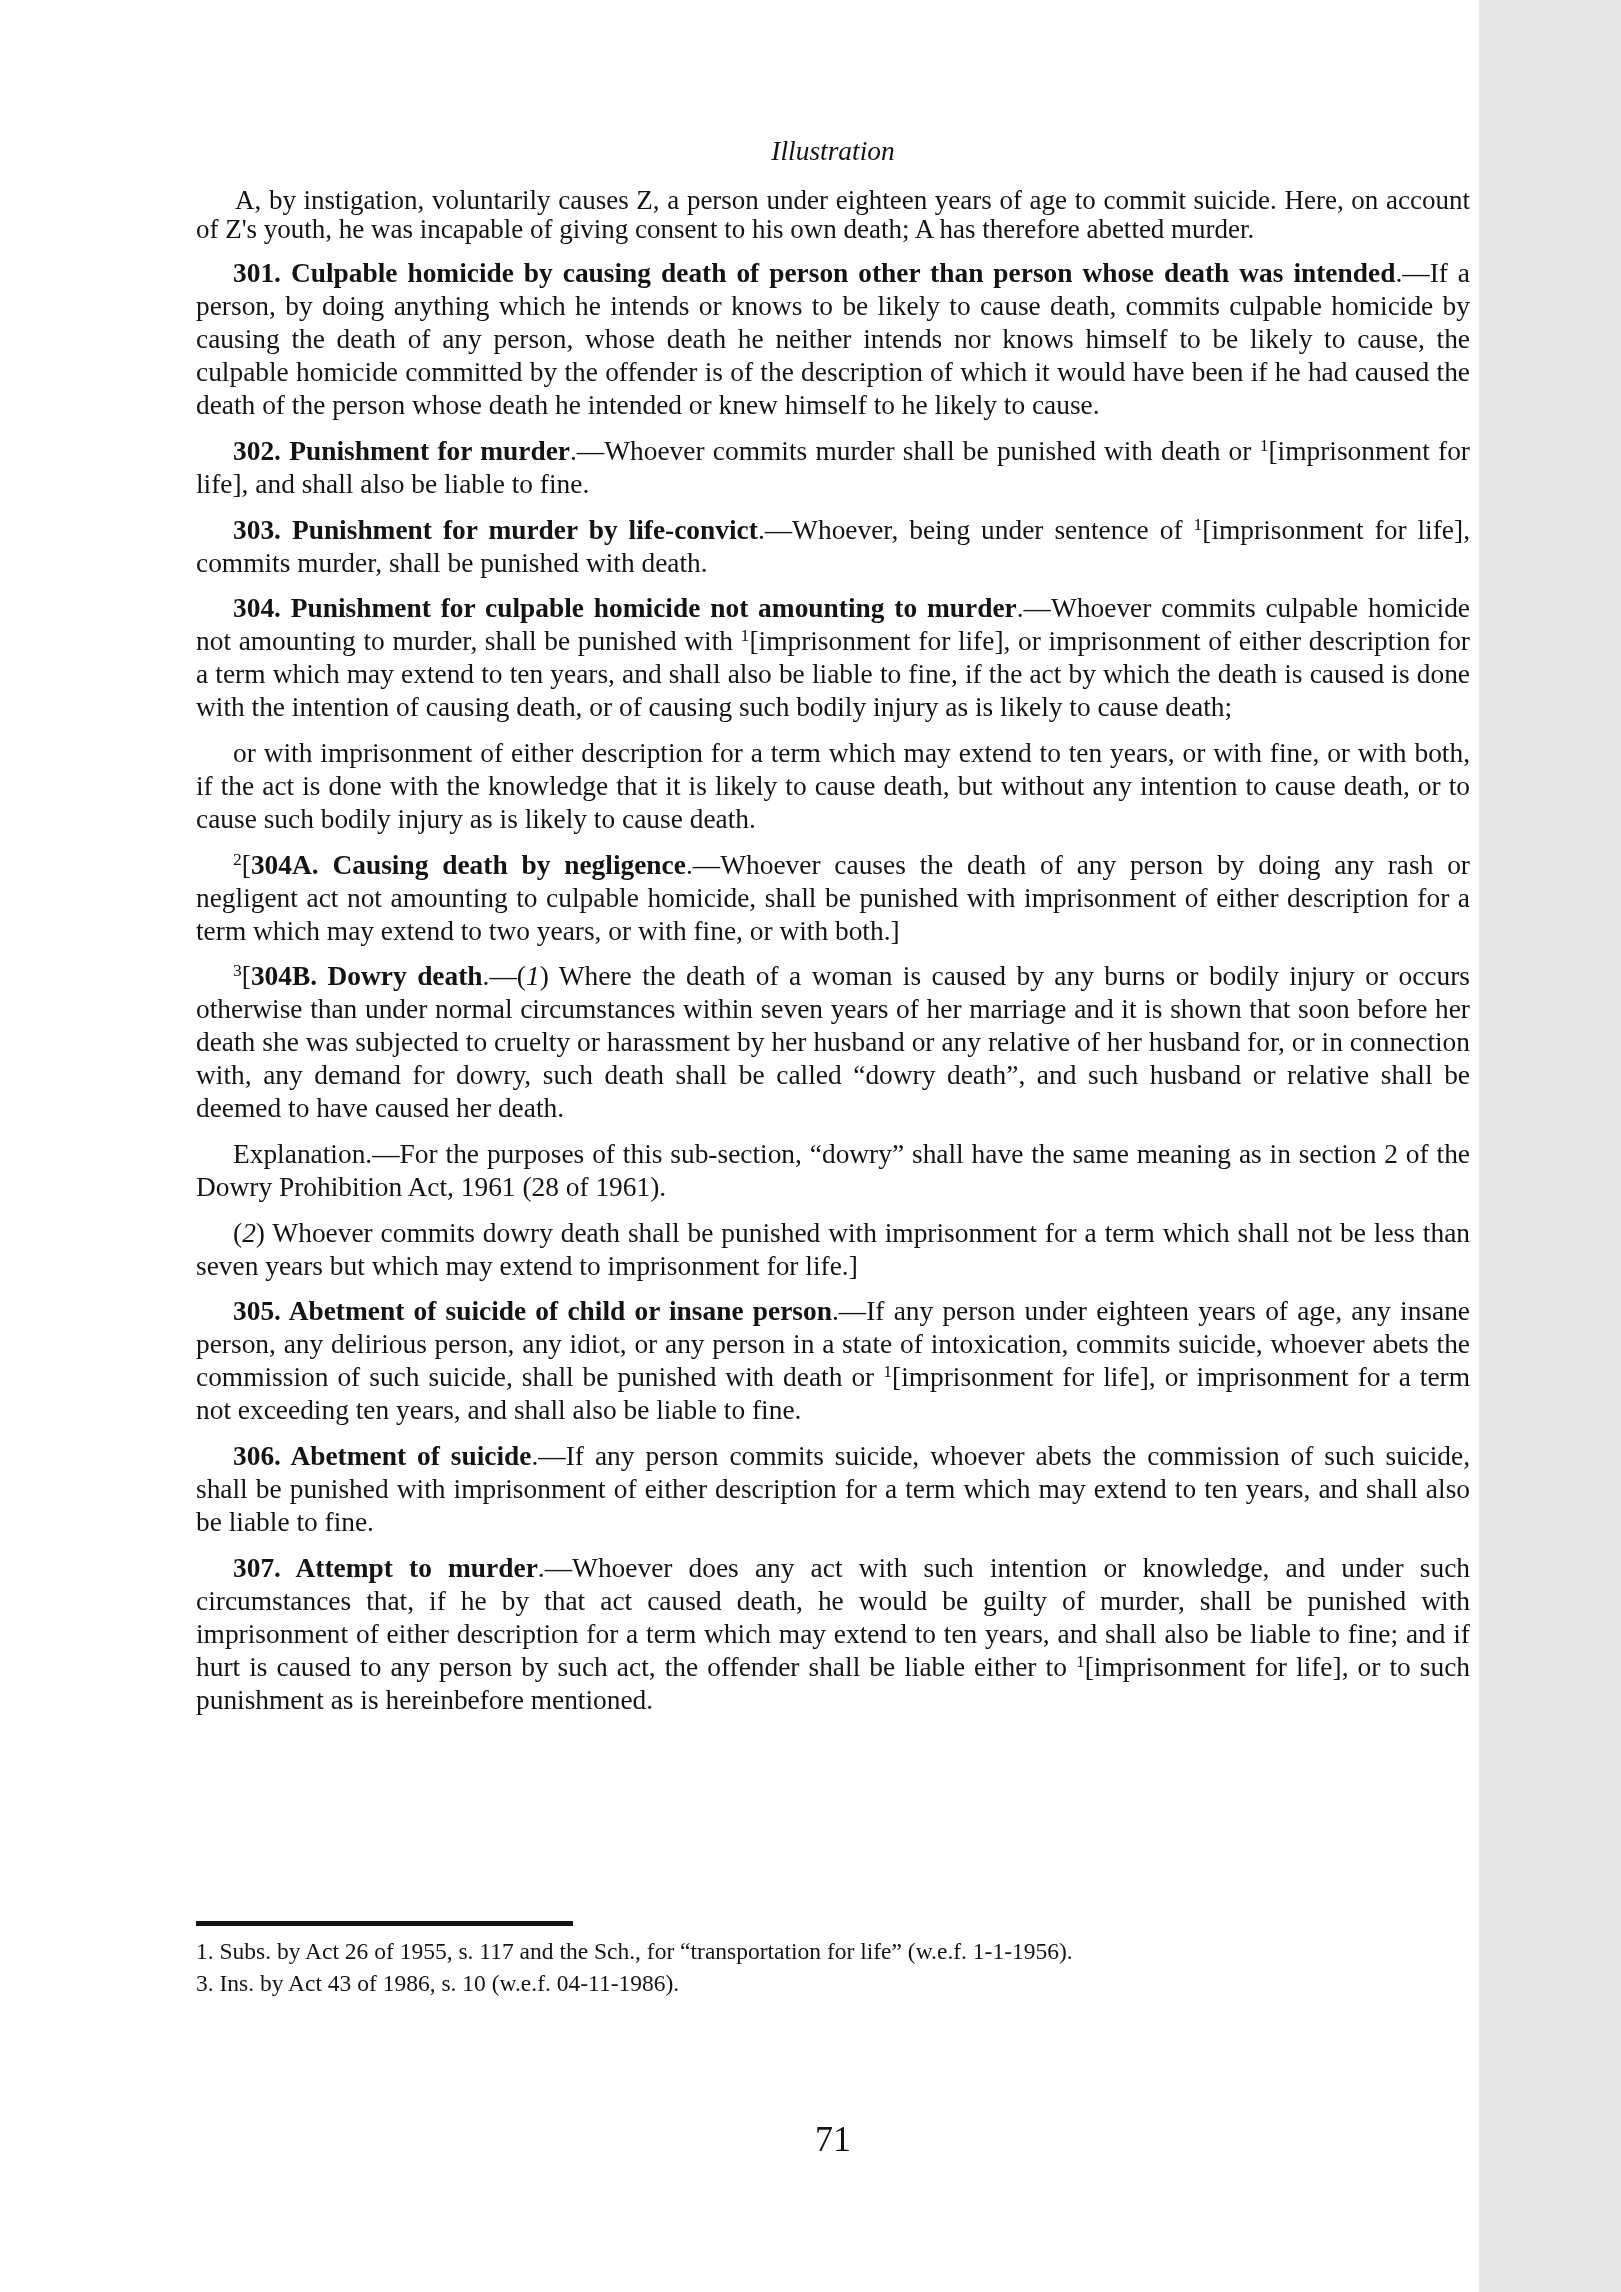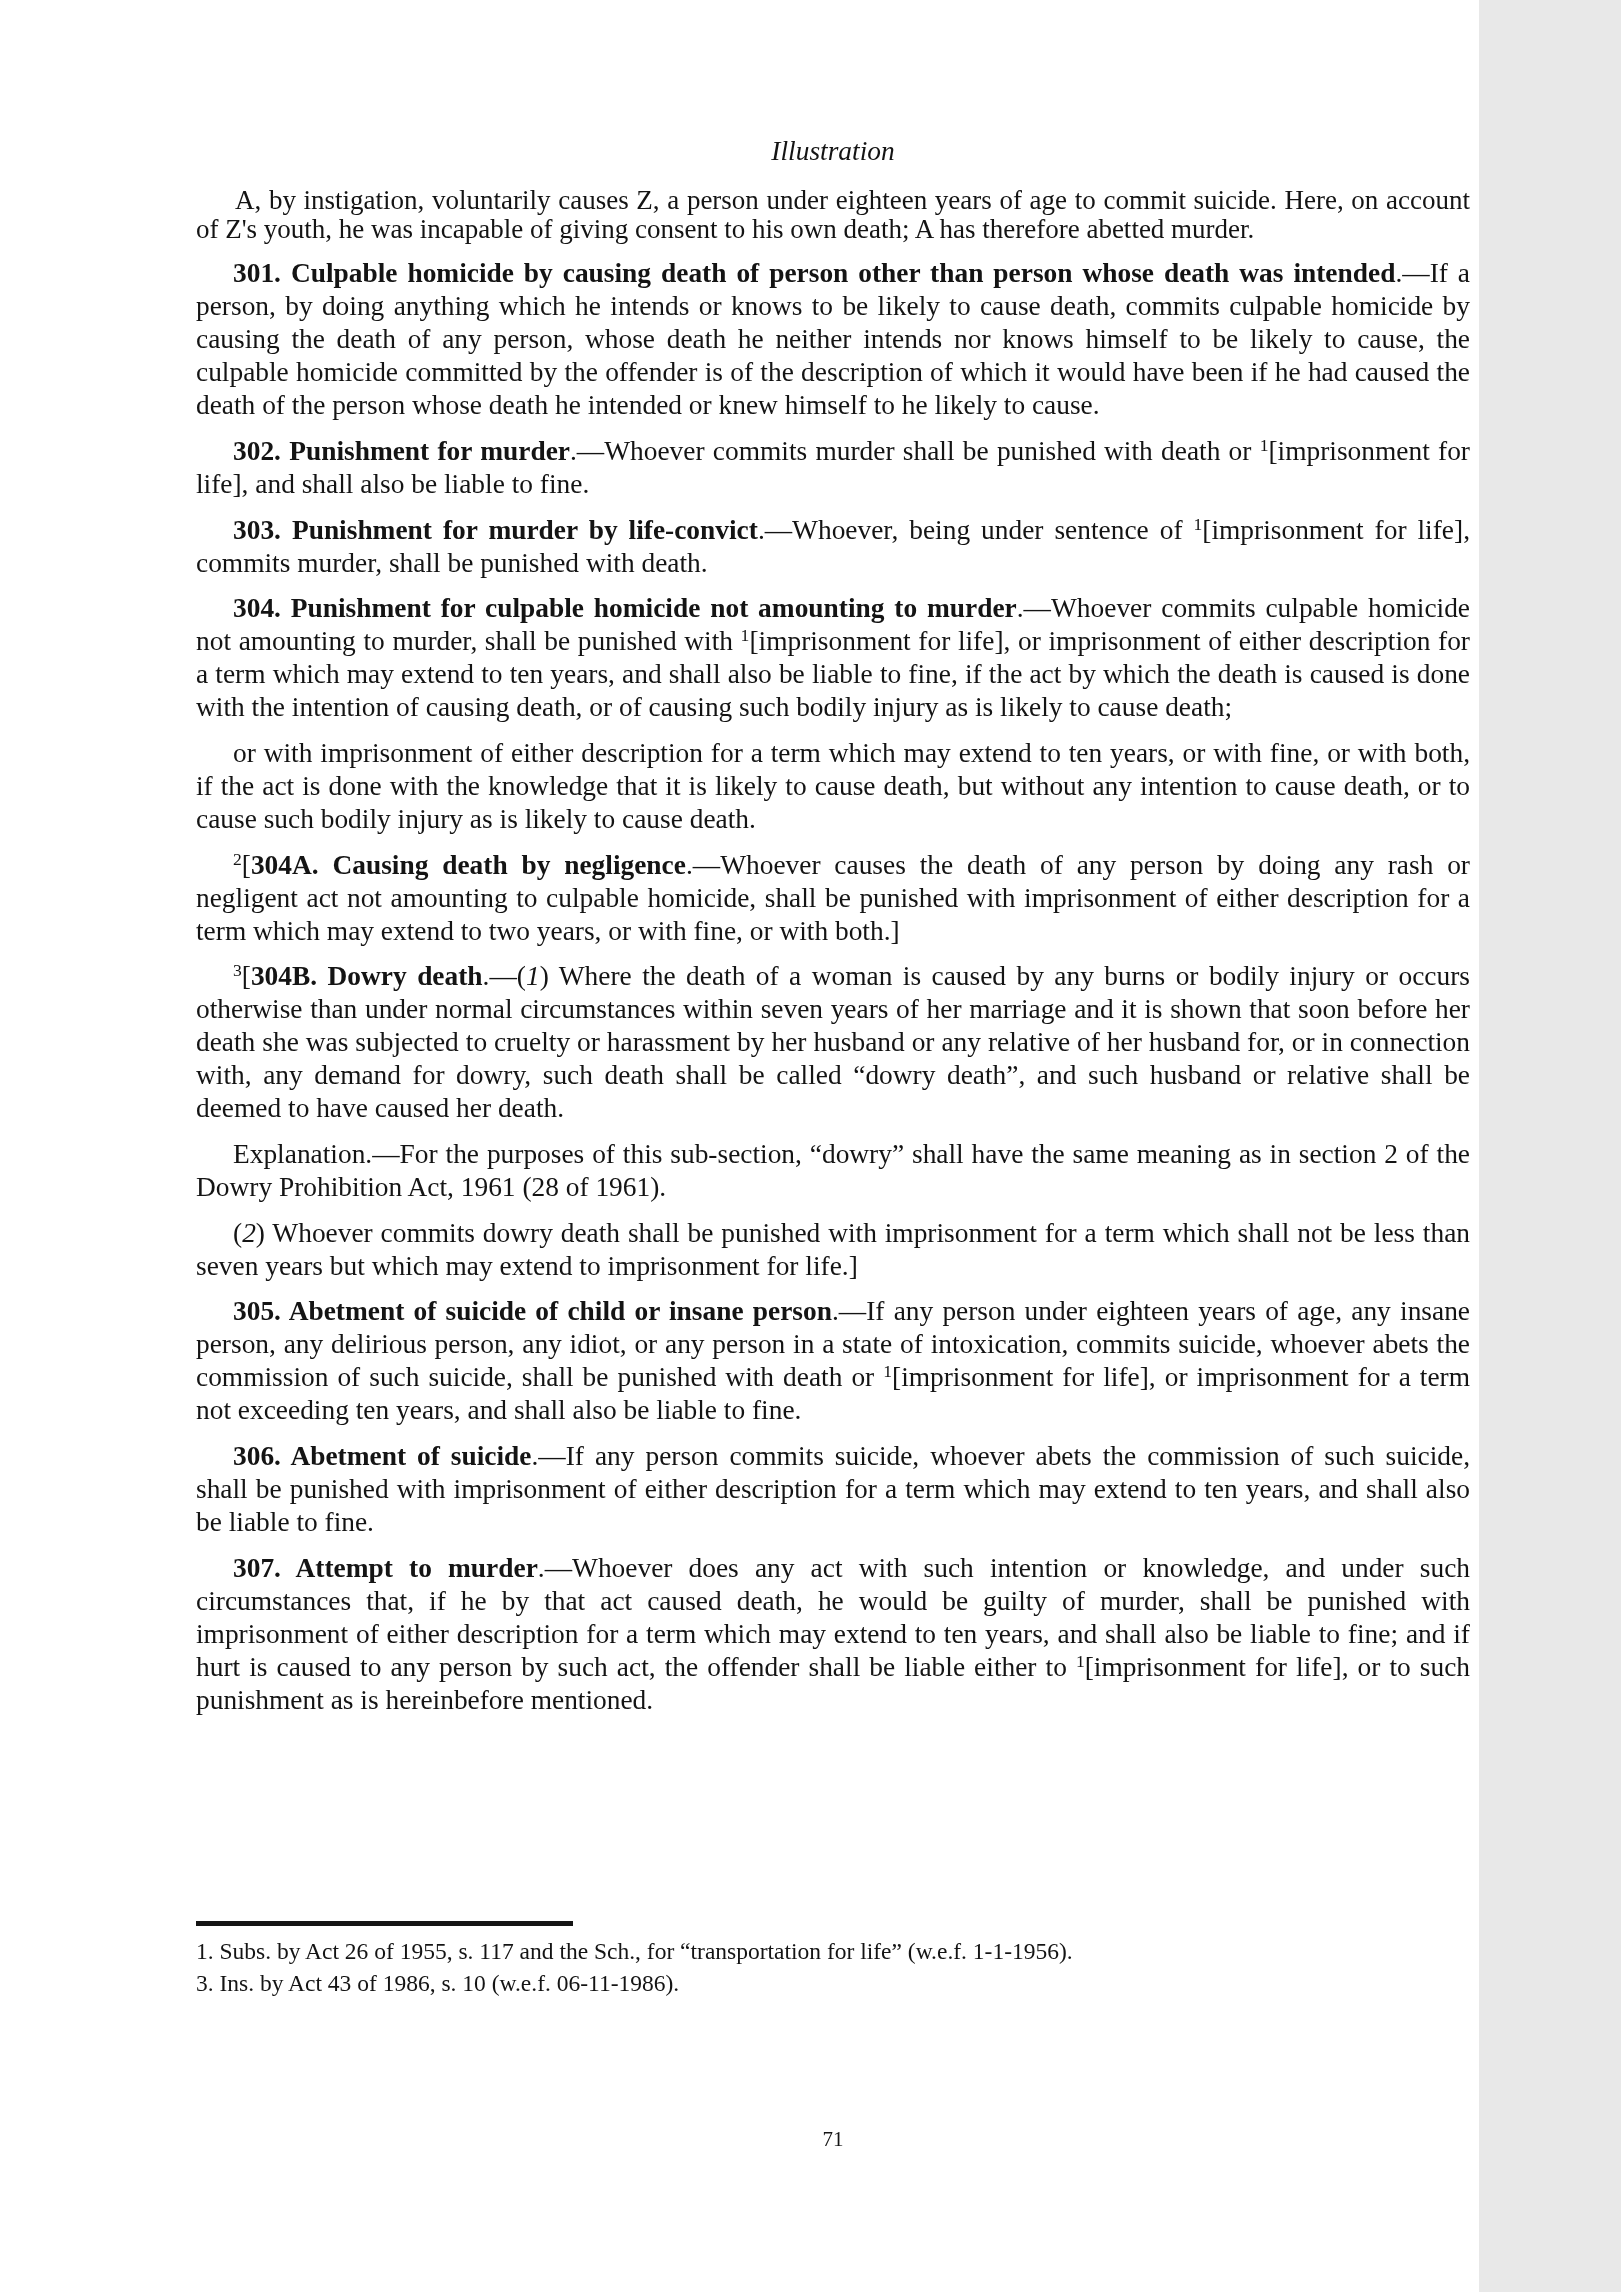--- a/index.html
+++ b/index.html
@@ -62,21 +62,21 @@
     font-size: 23.5px;
     line-height: 32px;
     text-align: left;
   }
   .page-number {
     position: absolute;
     left: 196px;
     top: 2123px;
     width: 1274px;
     text-align: center;
-    font-size: 21px;
+    font-size: 36px;
     line-height: 33px;
   }
 </style>
 </head>
 <body>
 
 <div class="page">
   <div class="doc">
     <p class="doc-heading">Illustration</p>
     <div>
@@ -92,18 +92,18 @@
         <p class="body"><span>(</span><span style="font-style: italic;">2</span><span>) Whoever commits dowry death shall be punished with imprisonment for a term which shall not be less than seven years but which may extend to imprisonment for life.]</span></p>
         <p class="body"><span style="font-weight: bold;">305. Abetment of suicide of child or insane person</span><span>.—If any person under eighteen years of age, any insane person, any delirious person, any idiot, or any person in a state of intoxication, commits suicide, whoever abets the commission of such suicide, shall be punished with death or </span><span class="sup">1</span><span>[imprisonment for life], or imprisonment for a term not exceeding ten years, and shall also be liable to fine.</span></p>
         <p class="body"><span style="font-weight: bold;">306. Abetment of suicide</span><span>.—If any person commits suicide, whoever abets the commission of such suicide, shall be punished with imprisonment of either description for a term which may extend to ten years, and shall also be liable to fine.</span></p>
         <p class="body"><span style="font-weight: bold;">307. Attempt to murder</span><span>.—Whoever does any act with such intention or knowledge, and under such circumstances that, if he by that act caused death, he would be guilty of murder, shall be punished with imprisonment of either description for a term which may extend to ten years, and shall also be liable to fine; and if hurt is caused to any person by such act, the offender shall be liable either to </span><span class="sup">1</span><span>[imprisonment for life], or to such punishment as is hereinbefore mentioned.</span></p>
       </div>
   </div>
 
   <div class="footnote-block">
     <div class="footnote-rule"></div>
     <p>1. Subs. by Act 26 of 1955, s. 117 and the Sch., for “transportation for life” (w.e.f. 1-1-1956).</p>
-    <p>3. Ins. by Act 43 of 1986, s. 10 (w.e.f. 06-11-1986).</p>
+    <p>3. Ins. by Act 43 of 1986, s. 10 (w.e.f. 04-11-1986).</p>
   </div>
 
   <div class="page-number">71</div>
 </div>
 
 
 </body></html>

